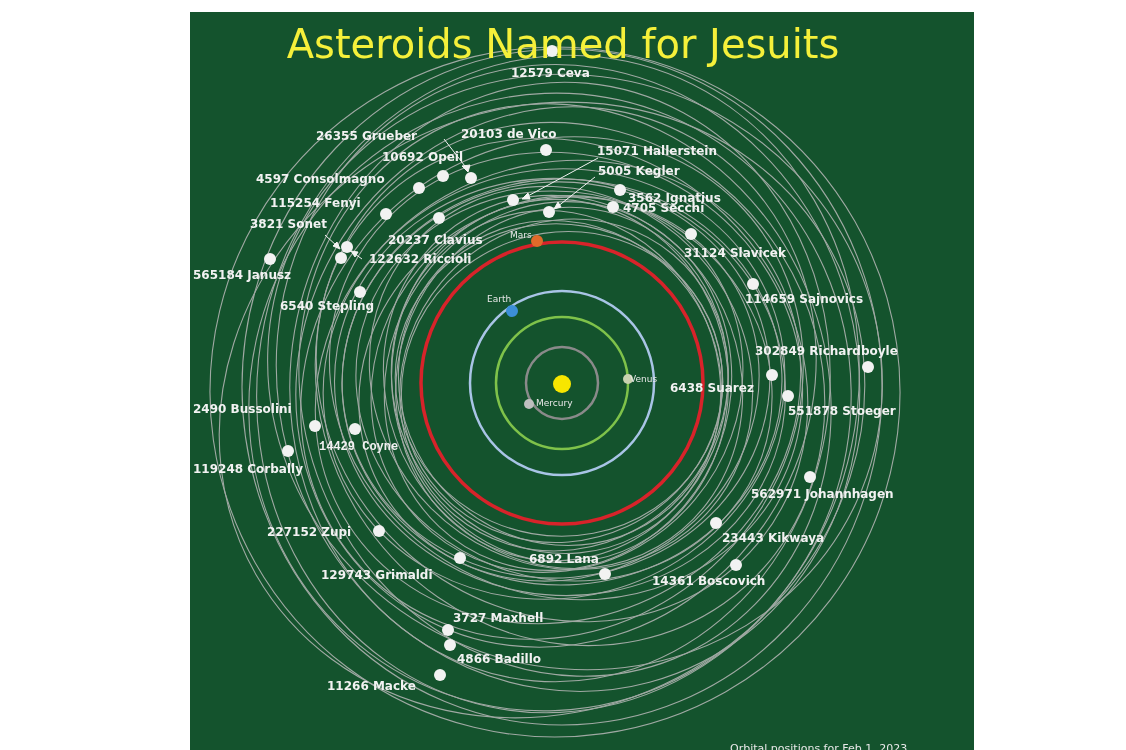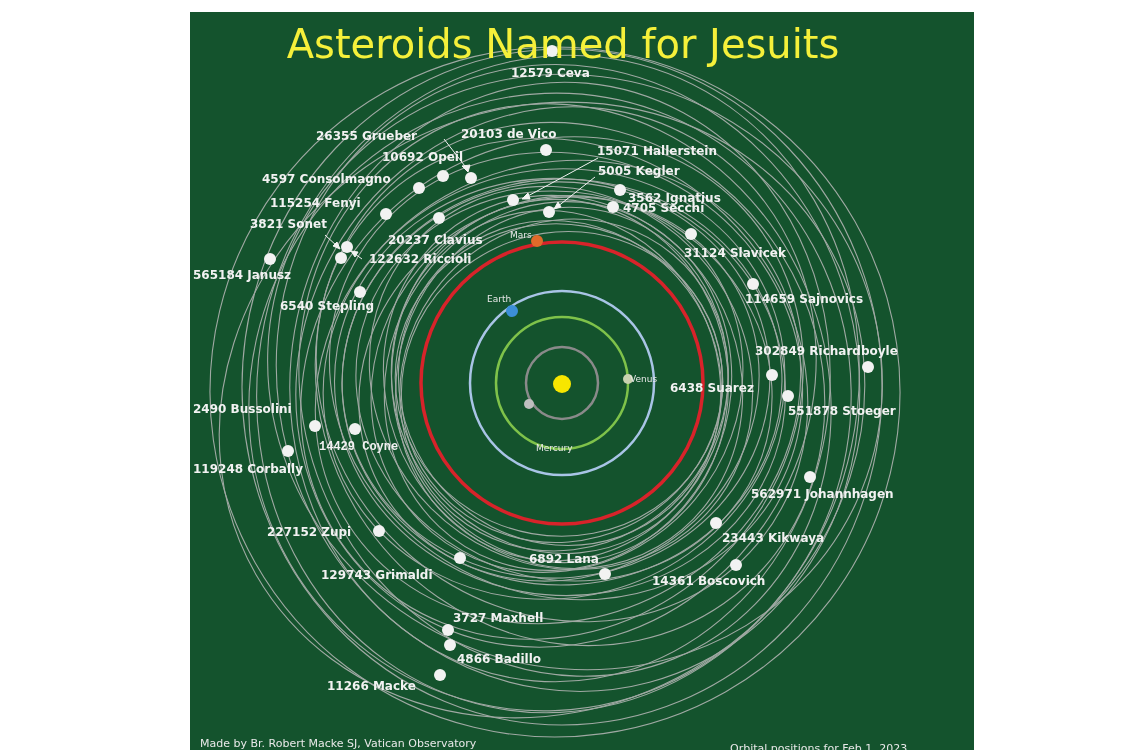--- a/index.html
+++ b/index.html
@@ -104,32 +104,32 @@
       <polygon points="364,197 368,190 371,195"></polygon>
       <line x1="135" y1="223" x2="147" y2="234"></line>
       <polygon points="150,237 143,234 147,230"></polygon>
       <line x1="172" y1="247" x2="165" y2="242"></line>
       <polygon points="161,239 168,240 165,245"></polygon>
     </g>
   </svg>
 
   <div class="title">Asteroids Named for Jesuits</div>
 
-  <div class="plbl" style="left:346px;top:386px;margin-top:45px;">Mercury</div>
+  <div class="plbl" style="left:346px;top:386px;">Mercury</div>
   <div class="plbl" style="left:440px;top:362px;">Venus</div>
   <div class="plbl" style="left:297px;top:282px;">Earth</div>
   <div class="plbl" style="left:320px;top:218px;">Mars</div>
 
   <div class="lbl" style="left:321px;top:52px;">12579 Ceva</div>
   <div class="lbl" style="left:126px;top:115px;">26355 Grueber</div>
   <div class="lbl" style="left:271px;top:113px;">20103 de Vico</div>
   <div class="lbl" style="left:149px;top:136px;margin-left:43px;">10692 Opeil</div>
   <div class="lbl" style="left:407px;top:130px;">15071 Hallerstein</div>
   <div class="lbl" style="left:408px;top:150px;">5005 Kegler</div>
-  <div class="lbl" style="left:66px;top:158px;margin-left:6px;">4597 Consolmagno</div>
+  <div class="lbl" style="left:66px;top:158px;">4597 Consolmagno</div>
   <div class="lbl" style="left:438px;top:169px;margin-top:8px;">3562 Ignatius</div>
   <div class="lbl" style="left:433px;top:187px;">4705 Secchi</div>
   <div class="lbl" style="left:80px;top:182px;">115254 Fenyi</div>
   <div class="lbl" style="left:60px;top:203px;">3821 Sonet</div>
   <div class="lbl" style="left:198px;top:219px;">20237 Clavius</div>
   <div class="lbl" style="left:179px;top:238px;">122632 Riccioli</div>
   <div class="lbl" style="left:494px;top:232px;">31124 Slavicek</div>
   <div class="lbl" style="left:3px;top:254px;">565184 Janusz</div>
   <div class="lbl" style="left:555px;top:278px;">114659 Sajnovics</div>
   <div class="lbl" style="left:90px;top:285px;">6540 Stepling</div>
@@ -142,15 +142,14 @@
   <div class="lbl" style="left:561px;top:473px;">562971 Johannhagen</div>
   <div class="lbl" style="left:77px;top:511px;">227152 Zupi</div>
   <div class="lbl" style="left:532px;top:517px;">23443 Kikwaya</div>
   <div class="lbl" style="left:339px;top:538px;">6892 Lana</div>
   <div class="lbl" style="left:131px;top:554px;">129743 Grimaldi</div>
   <div class="lbl" style="left:462px;top:560px;">14361 Boscovich</div>
   <div class="lbl" style="left:263px;top:597px;">3727 Maxhell</div>
   <div class="lbl" style="left:267px;top:638px;">4866 Badillo</div>
   <div class="lbl" style="left:137px;top:665px;">11266 Macke</div>
 
-  <div class="foot" style="left:10px;top:725px;">Made by Br. Robert Macke SJ, Vatican Observatory</div>
   <div class="foot" style="left:540px;top:730px;">Orbital positions for Feb 1, 2023</div>
 </div>
 
 </body></html>

